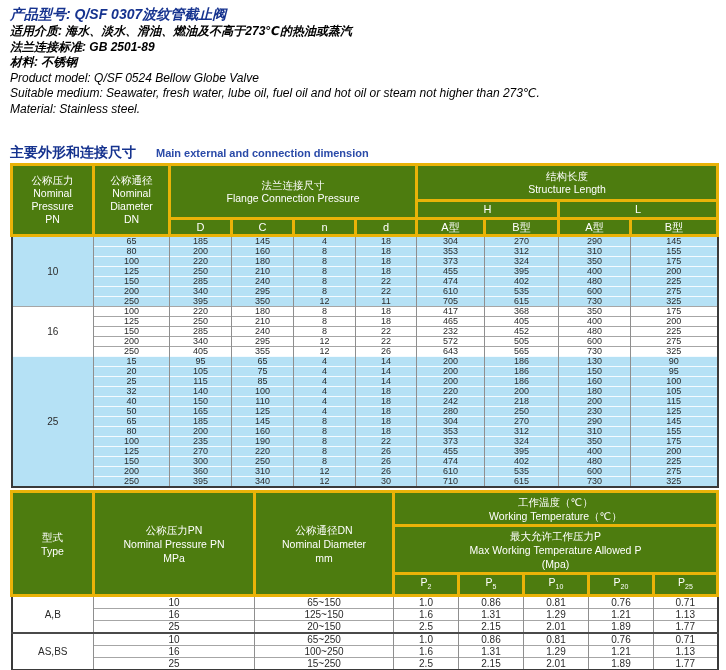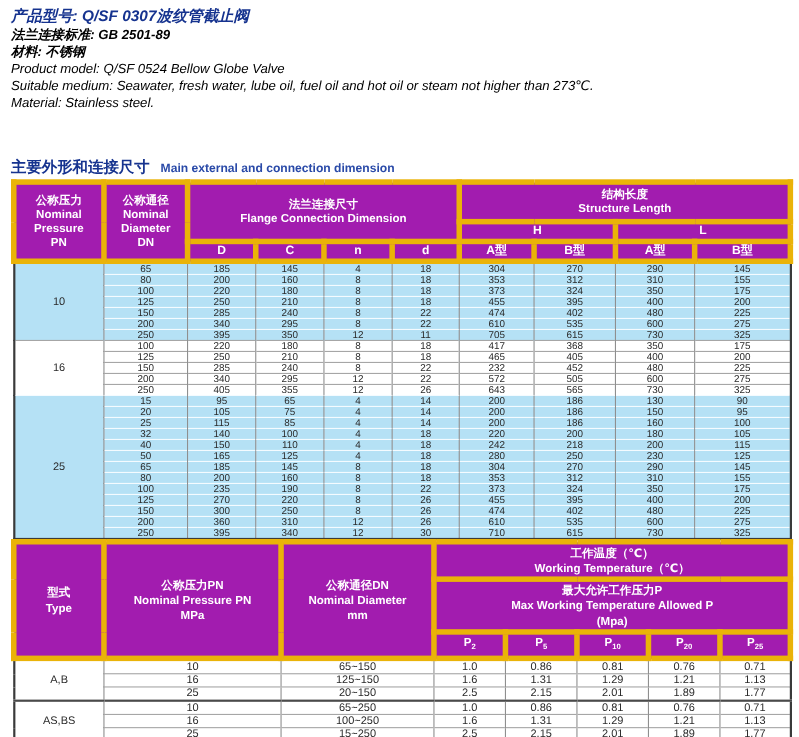--- a/index.html
+++ b/index.html
@@ -10,27 +10,27 @@
   }
   
   .intro { position:absolute; left:10px; top:5px; width:710px;font-style:italic; }
   .intro-title { font-size:14px; font-weight:bold; color:#16338f; line-height:19px; }
   .intro-line { line-height:15.5px; }
   .intro-line.cn { font-size:12px; font-weight:bold; color:#000; }
   .intro-line.en { font-size:12px; font-weight:normal; color:#000; }
   
   .section-heading { position:absolute; left:10px; top:143px; }
   .sh-cn { font-size:14px; font-weight:bold; color:#16338f; }
-  .sh-en { font-size:11px; font-weight:bold; color:#2a4aa8; margin-left:10px; }
+  .sh-en { font-size:11px; font-weight:bold; color:#2a4aa8; margin-left:20px; }
   
   table { border-collapse:collapse; table-layout:fixed; }
   .tbl { position:absolute; left:10px; width:706px; border:2px solid #3a3a3a; }
   th {
-    background:#a21caf; color:#ffffff; font-weight:bold;
-    border:5px solid #eab308; text-align:center; vertical-align:middle;
+    background:#4d7c0f; color:#ffffff; font-weight:normal;
+    border:3px solid #eab308; text-align:center; vertical-align:middle;
     padding:0; white-space:pre-line;
   }
   td { text-align:center; vertical-align:middle; padding:0; color:#2a2a2a; }
   
   #dim-table { top:163px; }
   #dim-table th { font-size:10.5px; line-height:13px; }
   #dim-table .sub-th { font-size:11px; }
   #dim-table td {
     height:9px; line-height:9px; font-size:9px;
     border-left:1px solid #8f8f8f; border-right:1px solid #8f8f8f;
@@ -47,20 +47,21 @@
     border-left:1px solid #8f8f8f; border-right:1px solid #8f8f8f;
     border-top:1px solid #a6a6a6;
   }
   #pres-table tr.group-sep td { border-top:2px solid #4a4a4a; }
 </style>
 </head>
 <body>
 
 <div class="intro">
   <div class="intro-title">产品型号: Q/SF 0307波纹管截止阀</div>
+  <div class="intro-line cn">适用介质: 海水、淡水、滑油、燃油及不高于273℃的热油或蒸汽</div>
   <div class="intro-line cn">法兰连接标准: GB 2501-89</div>
   <div class="intro-line cn">材料: 不锈钢</div>
   <div class="intro-line en">Product model: Q/SF 0524 Bellow Globe Valve</div>
   <div class="intro-line en">Suitable medium: Seawater, fresh water, lube oil, fuel oil and hot oil or steam not higher than 273℃.</div>
   <div class="intro-line en">Material: Stainless steel.</div>
 </div>
 
 <div class="section-heading">
   <span class="sh-cn">主要外形和连接尺寸</span><span class="sh-en">Main external and connection  dimension</span>
 </div>
@@ -82,21 +83,21 @@
     <tr style="height:36px">
       <th rowspan="3">公称压力
 Nominal
 Pressure
 PN</th>
       <th rowspan="3">公称通径
 Nominal
 Diameter
 DN</th>
       <th colspan="4" rowspan="2">法兰连接尺寸
-Flange Connection Dimension</th>
+Flange Connection Pressure</th>
       <th colspan="4">结构长度
 Structure Length</th>
     </tr>
     <tr style="height:18px">
       <th colspan="2" class="sub-th">H</th>
       <th colspan="2" class="sub-th">L</th>
     </tr>
     <tr style="height:17px">
       <th class="sub-th">D</th>
       <th class="sub-th">C</th>

